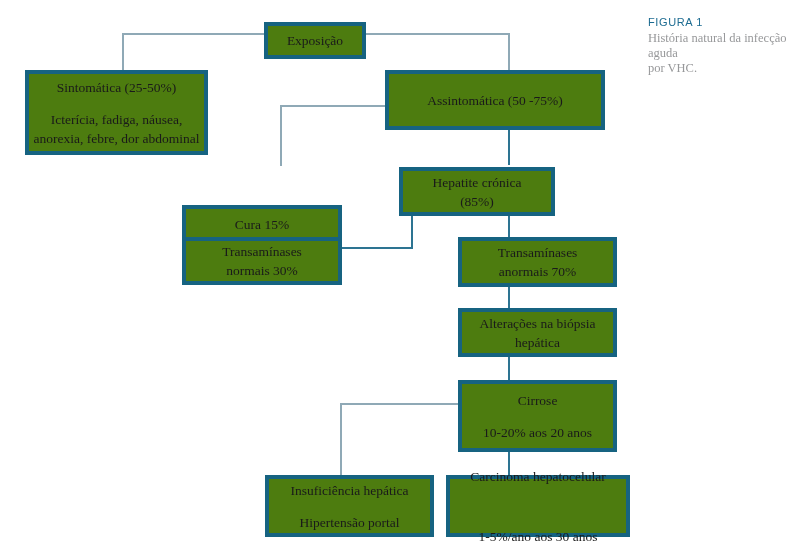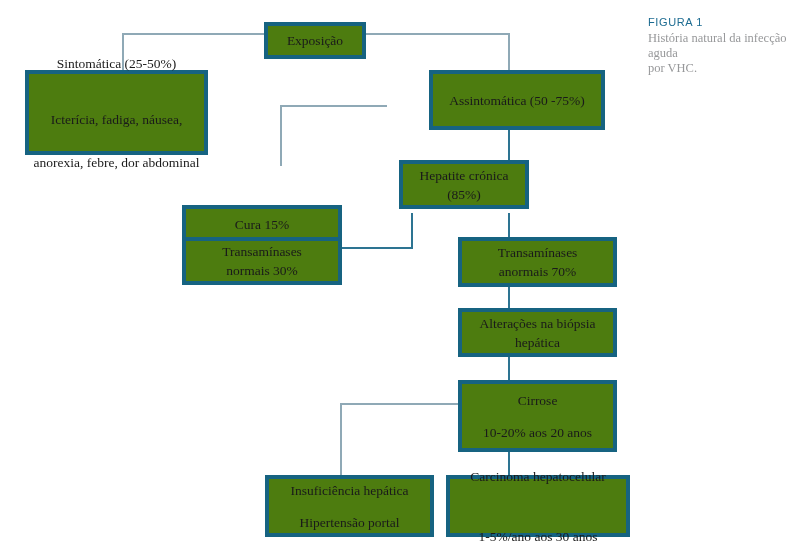--- a/index.html
+++ b/index.html
@@ -87,35 +87,35 @@
 
   <div class="seg h light" style="left:340px; top:403px; width:119px;"></div>
   <div class="seg v light" style="left:340px; top:403px; height:73px;"></div>
 
   <div class="seg v dark" style="left:508px; top:438px; height:38px;"></div>
 
   <div class="node" style="left:264px; top:22px; width:102px; height:37px;">
     <div class="ln">Exposição</div>
   </div>
 
-  <div class="node" style="left:25px; top:70px; width:183px; height:85px;gap:24px;">
+  <div class="node" style="left:25px; top:70px; width:183px; height:85px;">
     <div class="ln">Sintomática (25-50%)</div>
     <div class="ln sp">Icterícia, fadiga, náusea,</div>
     <div class="ln">anorexia, febre, dor abdominal</div>
   </div>
 
-  <div class="node" style="left:385px; top:70px; width:176px; height:60px;margin-left:44px;">
+  <div class="node" style="left:385px; top:70px; width:220px; height:60px;">
     <div class="ln">Assintomática (50 -75%)</div>
   </div>
 
   <div class="node" style="left:182px; top:165px; width:160px; height:38px;margin-top:40px;">
     <div class="ln">Cura 15%</div>
   </div>
 
-  <div class="node" style="left:399px; top:160px; width:130px; height:49px;">
+  <div class="node" style="left:399px; top:167px; width:156px; height:49px;">
     <div class="ln">Hepatite crónica</div>
     <div class="ln">(85%)</div>
   </div>
 
   <div class="node" style="left:182px; top:237px; width:160px; height:48px;">
     <div class="ln">Transamínases</div>
     <div class="ln">normais 30%</div>
   </div>
 
   <div class="node" style="left:458px; top:237px; width:159px; height:50px;">

